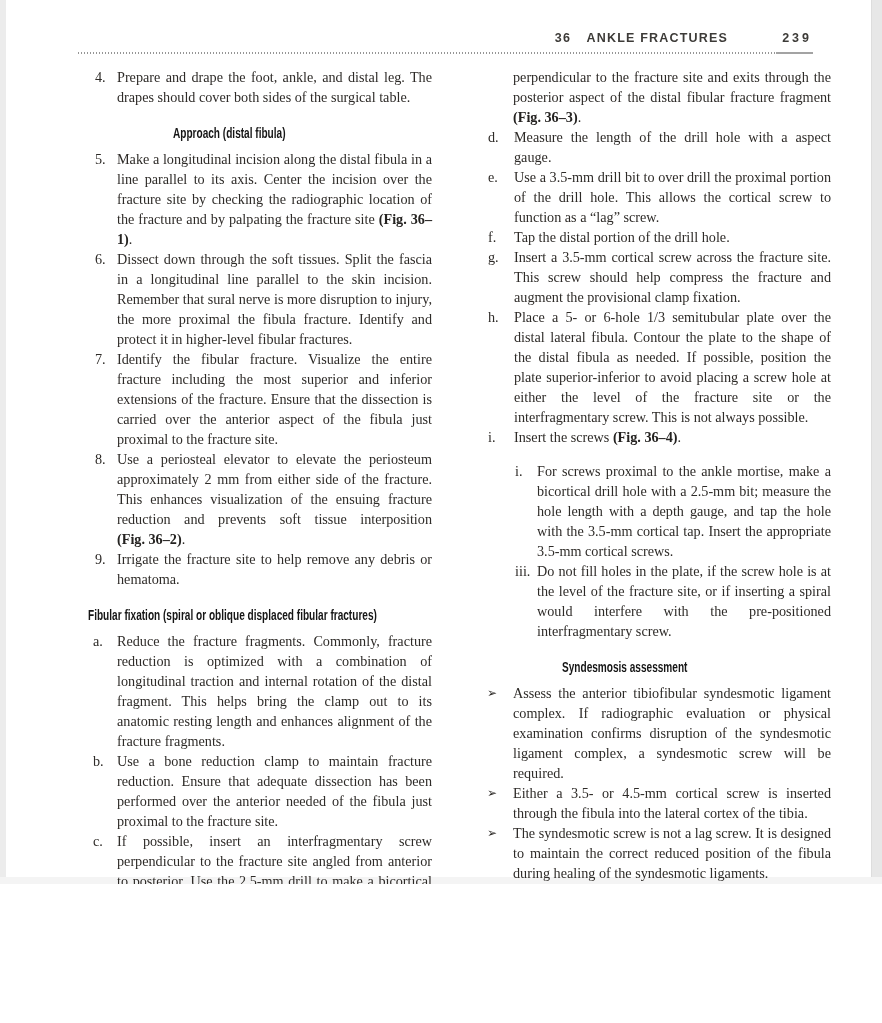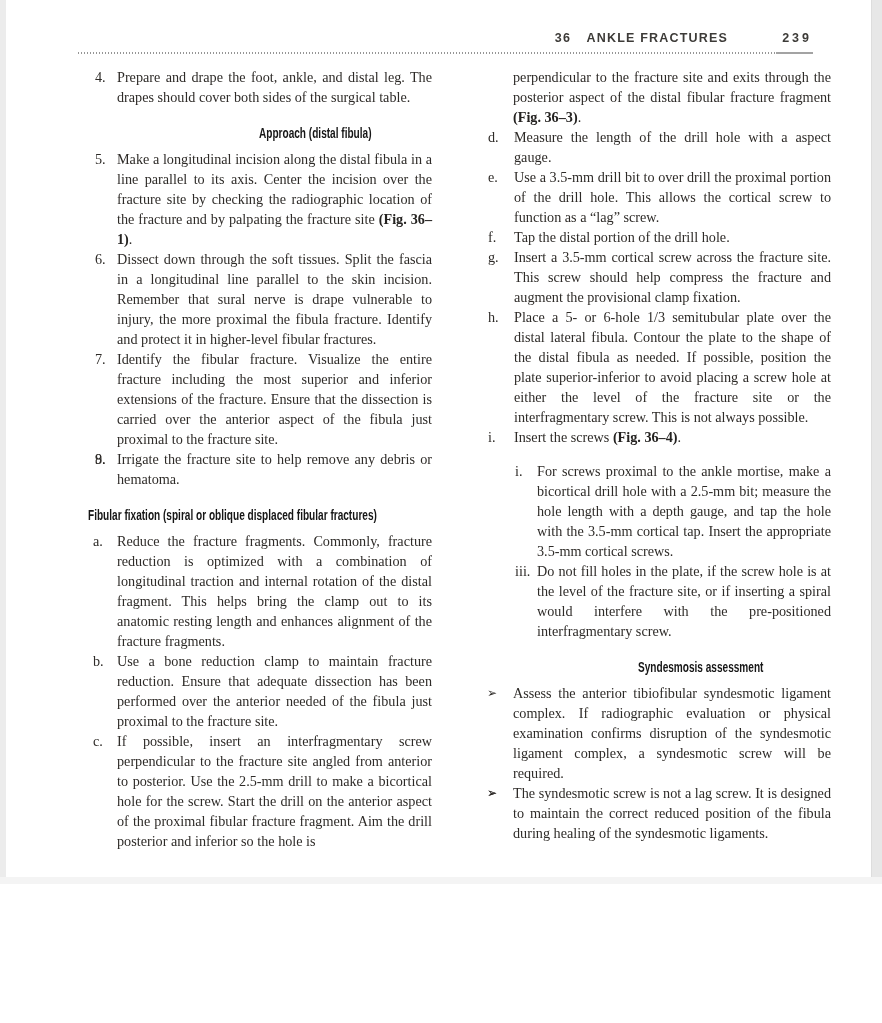--- a/index.html
+++ b/index.html
@@ -34,21 +34,21 @@
   .col-right{left:462px;width:346px;margin-left:23px;}
 
   .item{position:relative;padding-left:29px;}
   .item > .lbl{position:absolute;left:7px;top:0;}
   .item.letter > .lbl{left:5px;}
   .col-right .item > .lbl{left:3px;}
   .cont{padding-left:28px;}
 
   .subhead{
     margin:16px 0 6px 0;font-family:"Liberation Sans",sans-serif;font-weight:bold;
-    font-size:15.5px;line-height:20px;color:#161616;text-align:right;
+    font-size:15.5px;line-height:20px;color:#161616;text-align:center;
   }
   .subhead .cond{display:inline-block;transform:scaleX(0.65);transform-origin:0 50%;white-space:nowrap;letter-spacing:0;}
 
   .sublist{margin:14px 0 12px 30px;width:316px;}
   .sub-item{position:relative;padding-left:22px;}
   .sub-item > .lbl{position:absolute;left:0;top:0;}
 
   .bullet-item{position:relative;padding-left:28px;}
   .bullet-item > .bullet{position:absolute;left:2px;top:0;font-size:12px;color:#2e2b28;}
 
@@ -72,27 +72,27 @@
     <div class="item">
       <span class="lbl">4.</span><span class="txt">Prepare and drape the foot, ankle, and distal leg. The drapes should cover both sides of the surgical table.</span>
     </div>
 
     <h2 class="subhead"><span class="cond">Approach (distal fibula)</span></h2>
 
     <div class="item">
       <span class="lbl">5.</span><span class="txt">Make a longitudinal incision along the distal fibula in a line parallel to its axis. Center the incision over the fracture site by checking the radiographic location of the fracture and by palpating the fracture site <b>(Fig.&nbsp;36–1)</b>.</span>
     </div>
     <div class="item">
-      <span class="lbl">6.</span><span class="txt">Dissect down through the soft tissues. Split the fascia in a longitudinal line parallel to the skin incision. Remember that sural nerve is drape vulnerable to injury, the more proximal the fibula fracture. Identify and protect it in higher-level fibular fractures.</span>
+      <span class="lbl">6.</span><span class="txt">Dissect down through the soft tissues. Split the fascia in a longitudinal line parallel to the skin incision. Remember that sural nerve is more disruption to injury, the more proximal the fibula fracture. Identify and protect it in higher-level fibular fractures.</span>
     </div>
     <div class="item">
       <span class="lbl">7.</span><span class="txt">Identify the fibular fracture. Visualize the entire fracture including the most superior and inferior extensions of the fracture. Ensure that the dissection is carried over the anterior aspect of the fibula just proximal to the fracture site.</span>
     </div>
     <div class="item">
-      <span class="lbl">8.</span>
+      <span class="lbl">8.</span><span class="txt">Use a periosteal elevator to elevate the periosteum approximately 2 mm from either side of the fracture. This enhances visualization of the ensuing fracture reduction and prevents soft tissue interposition <b>(Fig.&nbsp;36–2)</b>.</span>
     </div>
     <div class="item">
       <span class="lbl">9.</span><span class="txt">Irrigate the fracture site to help remove any debris or hematoma.</span>
     </div>
 
     <h2 class="subhead"><span class="cond">Fibular fixation (spiral or oblique displaced fibular fractures)</span></h2>
 
     <div class="item letter">
       <span class="lbl">a.</span><span class="txt">Reduce the fracture fragments. Commonly, fracture reduction is optimized with a combination of longitudinal traction and internal rotation of the distal fragment. This helps bring the clamp out to its anatomic resting length and enhances alignment of the fracture fragments.</span>
     </div>
@@ -135,19 +135,19 @@
         <span class="lbl">iii.</span><span class="txt">Do not fill holes in the plate, if the screw hole is at the level of the fracture site, or if inserting a spiral would interfere with the pre-positioned interfragmentary screw.</span>
       </div>
     </div>
 
     <h2 class="subhead"><span class="cond">Syndesmosis assessment</span></h2>
 
     <div class="bullet-item">
       <span class="bullet">➢</span><span class="txt">Assess the anterior tibiofibular syndesmotic ligament complex. If radiographic evaluation or physical examination confirms disruption of the syndesmotic ligament complex, a syndesmotic screw will be required.</span>
     </div>
     <div class="bullet-item">
-      <span class="bullet">➢</span>
+      <span class="bullet">➢</span><span class="txt">Either a 3.5- or 4.5-mm cortical screw is inserted through the fibula into the lateral cortex of the tibia.</span>
     </div>
     <div class="bullet-item">
       <span class="bullet">➢</span><span class="txt">The syndesmotic screw is not a lag screw. It is designed to maintain the correct reduced position of the fibula during healing of the syndesmotic ligaments.</span>
     </div>
   </div>
 </div>
 
 </body></html>

